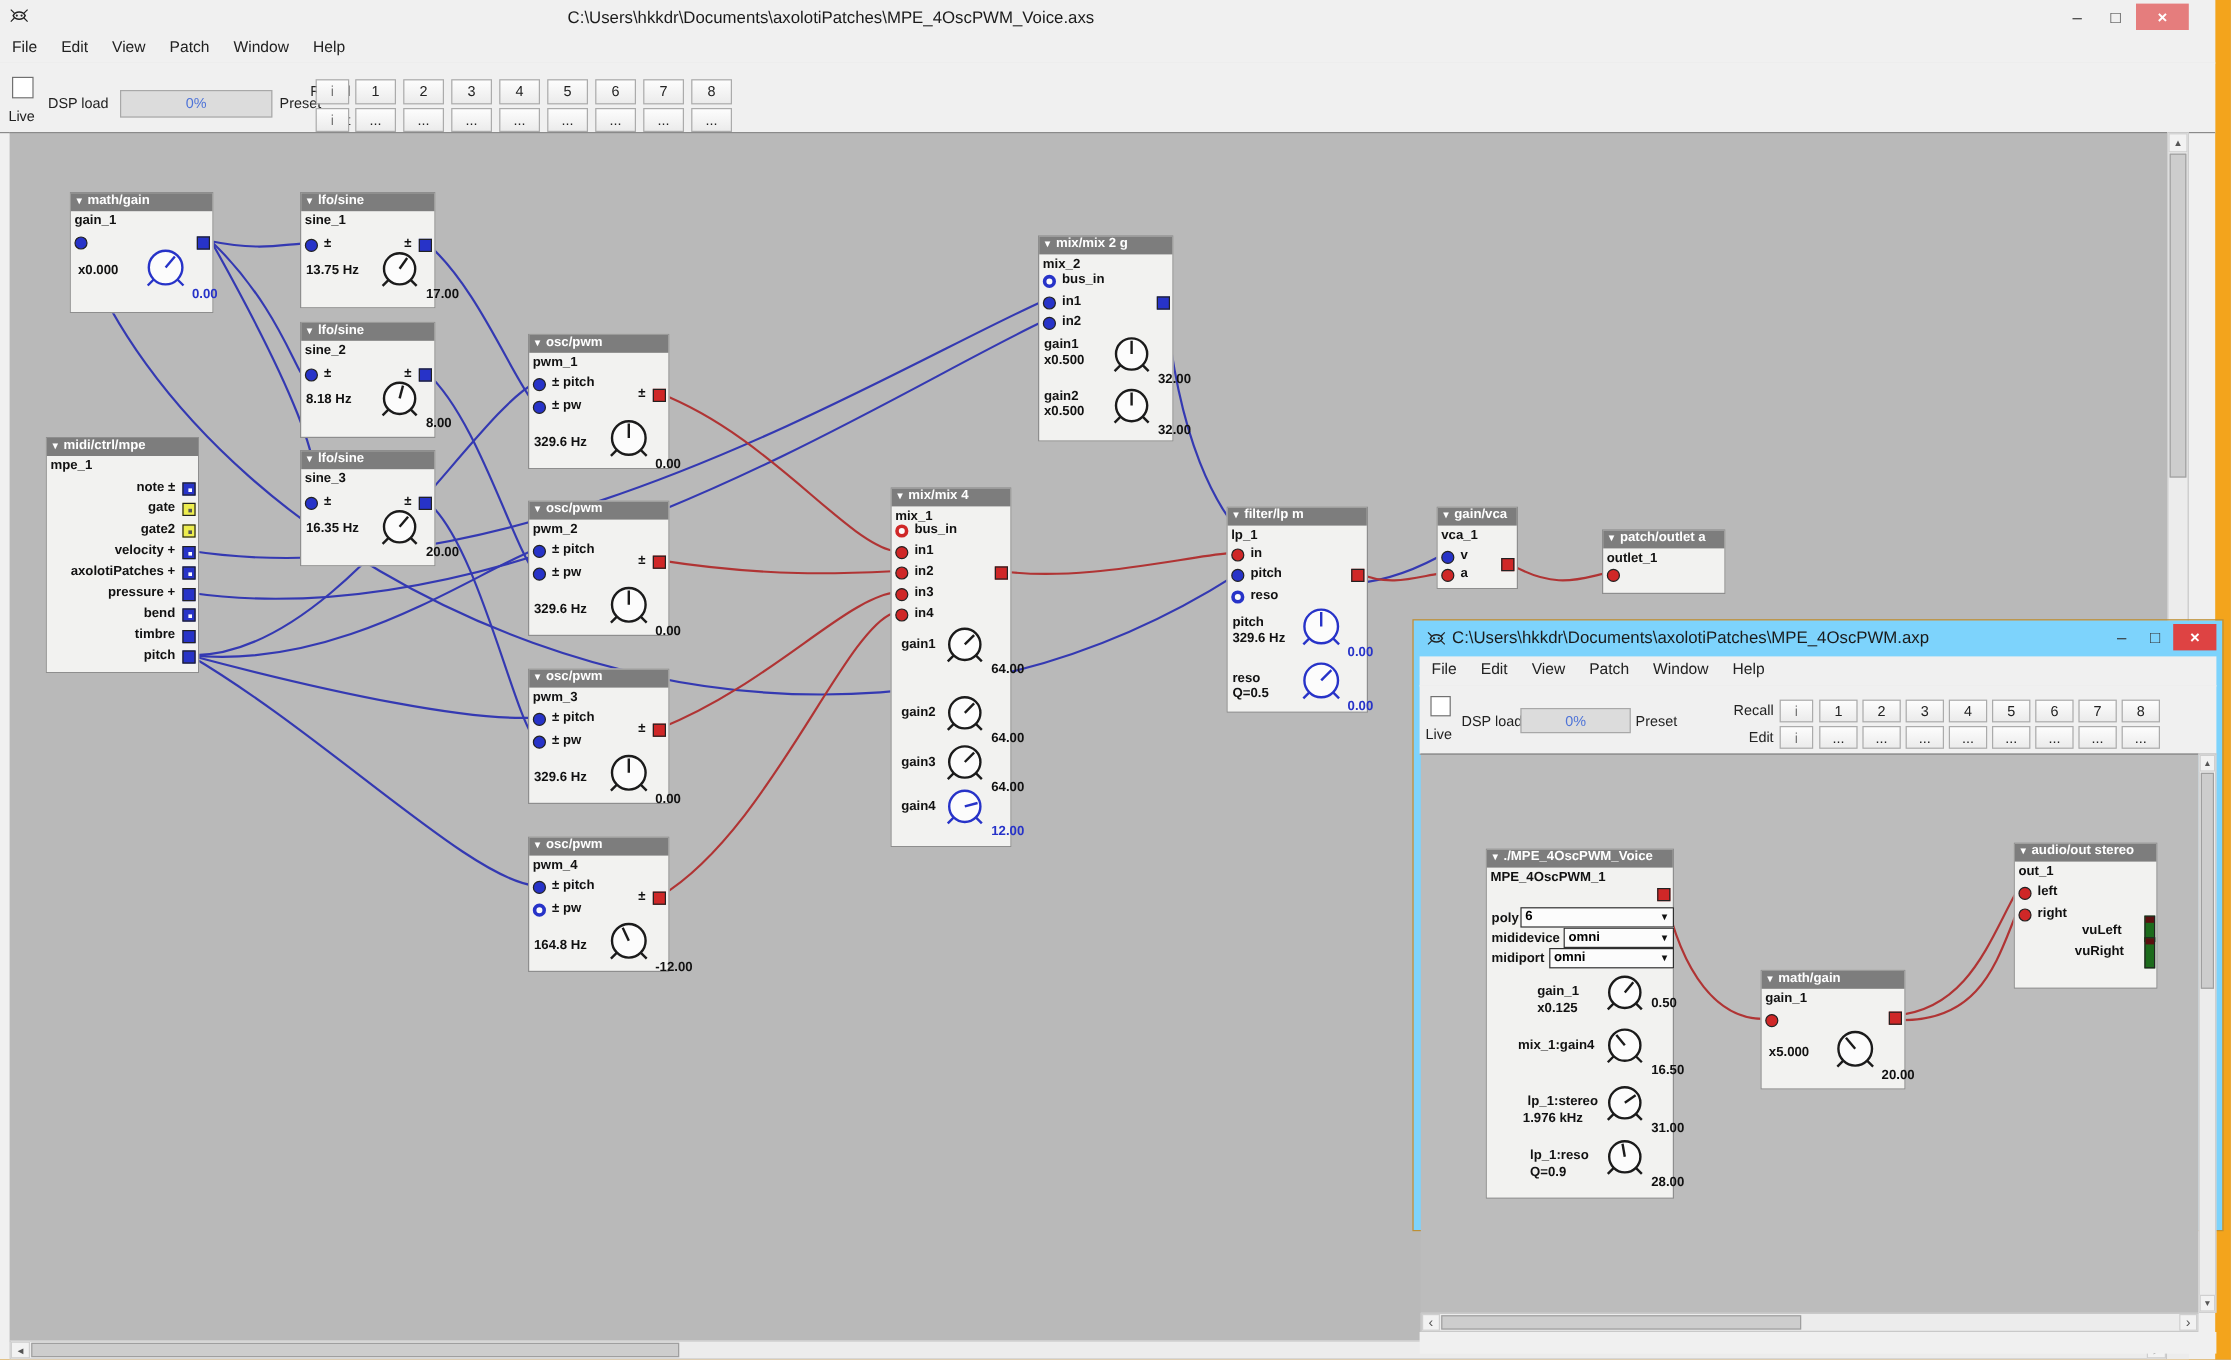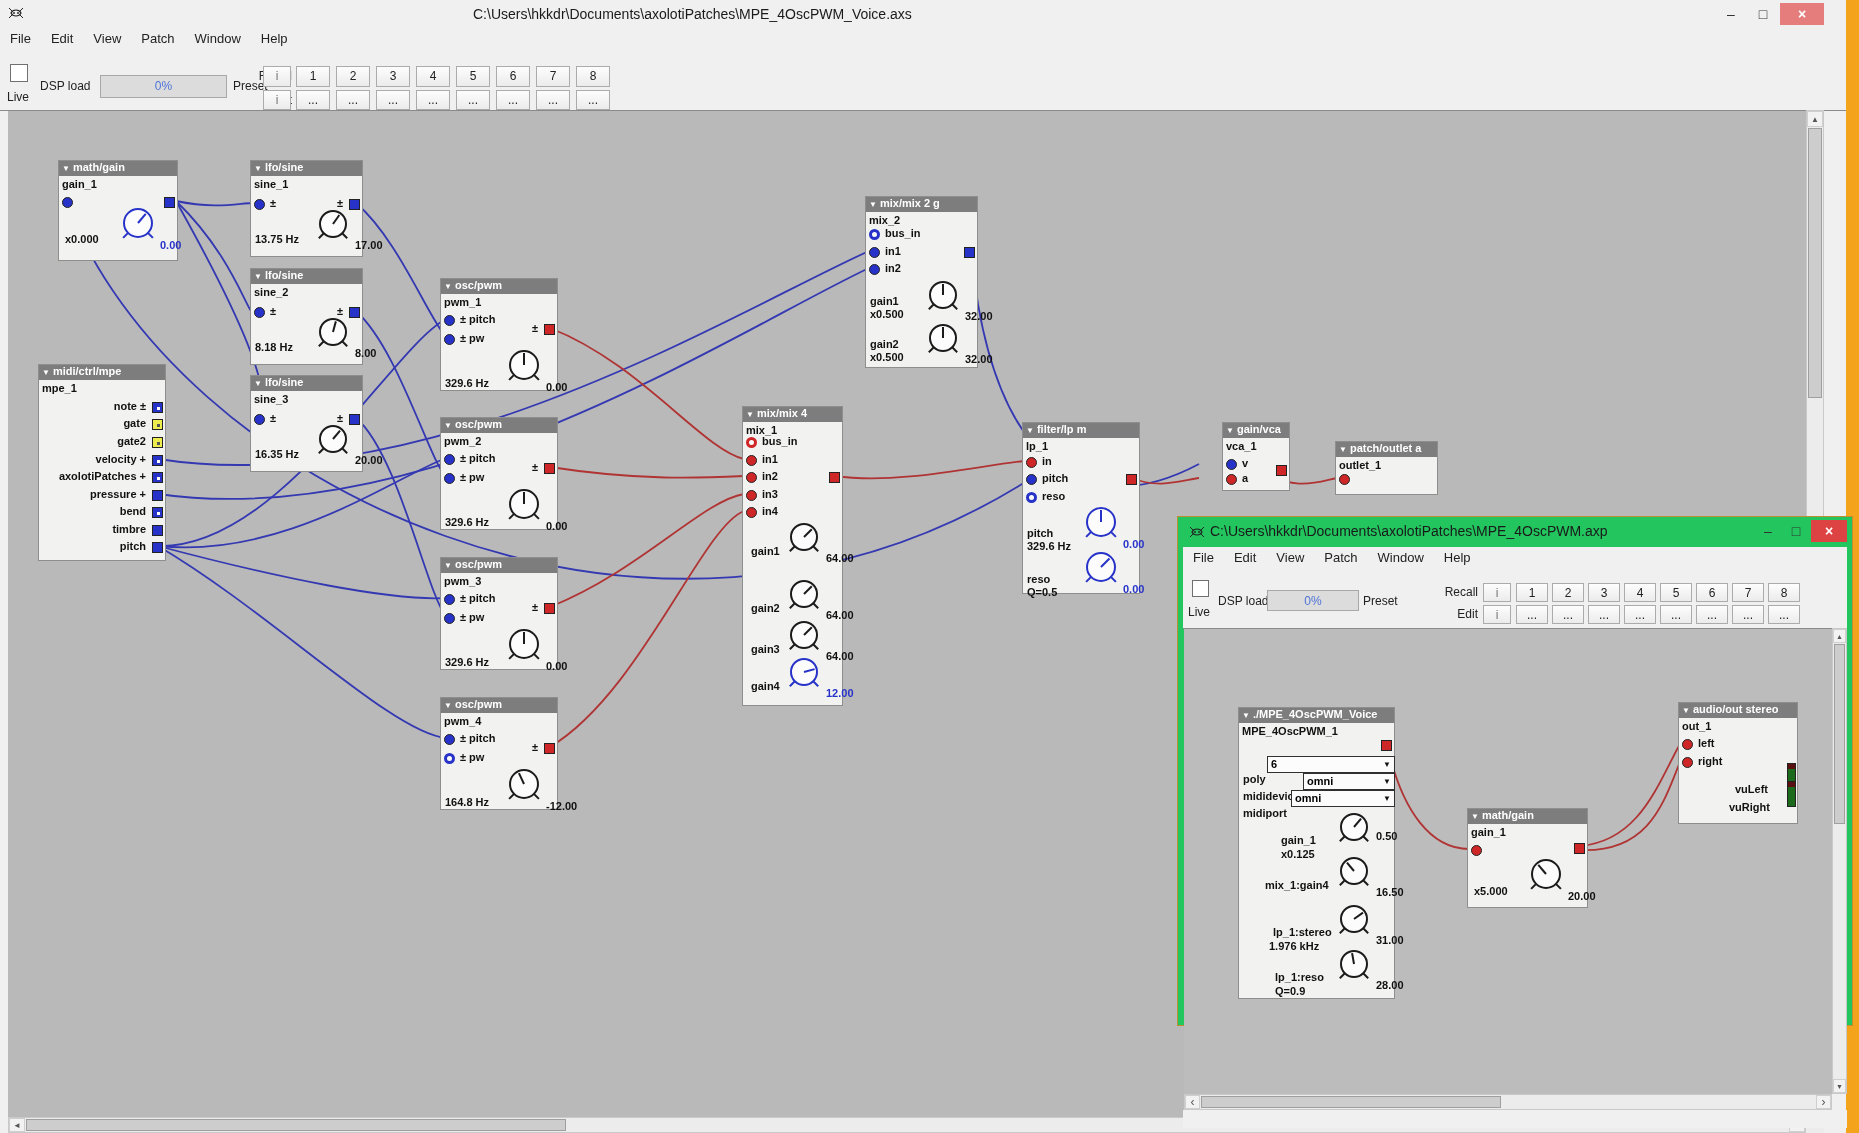--- a/index.html
+++ b/index.html
@@ -28,21 +28,21 @@
   .sbar{position:absolute;background:#ececec;border:1px solid #c9c9c9;box-sizing:border-box;}
   .sbtn{position:absolute;background:#f2f2f2;border:1px solid #cfcfcf;box-sizing:border-box;
         color:#555;text-align:center;}
   .sthumb{position:absolute;background:#cdcdcd;border:1px solid #9f9f9f;box-sizing:border-box;}
   
   .node{position:absolute;background:#f2f2f0;border:1px solid #8e8e8e;box-sizing:border-box;}
   .node-header{position:absolute;left:0;top:0;right:0;height:15px;background:#7d7d7d;color:#fff;
                font:bold 11px "Liberation Sans",sans-serif;padding-left:3px;white-space:nowrap;overflow:hidden;}
   .node-header .tri{font-size:8px;margin-right:3px;}
   .node-name{position:absolute;left:3px;top:17px;font:bold 11px "Liberation Sans",sans-serif;color:#111;}
-  .ntext{position:absolute;font:bold 11px "Liberation Sans",sans-serif;color:#111;white-space:nowrap;margin-top:14px;}
+  .ntext{position:absolute;font:bold 11px "Liberation Sans",sans-serif;color:#111;white-space:nowrap;}
   .port{position:absolute;width:11px;height:11px;box-sizing:border-box;}
   .plabel{position:absolute;font:bold 11px "Liberation Sans",sans-serif;color:#111;white-space:nowrap;}
   .pdot{position:absolute;left:4px;top:4px;width:3px;height:3px;}
   .kval{position:absolute;font:bold 11px "Liberation Sans",sans-serif;white-space:nowrap;padding-left:36px;}
   .dd{position:absolute;background:#fcfcfc;border:1px solid #303030;box-sizing:border-box;height:17px;}
   .dd .v{position:absolute;left:3px;top:1px;font:bold 11px "Liberation Sans",sans-serif;}
   .dd .ar{position:absolute;right:3px;top:3px;font-size:8px;color:#111;}
   .vu{position:absolute;background:#1c6b1c;border:1px solid #222;box-sizing:border-box;}
   .vu i{position:absolute;left:0;top:0;right:0;height:5px;background:#5a1010;}
   svg.wires{position:absolute;left:0;top:0;pointer-events:none;}
@@ -369,21 +369,21 @@
         </svg>
         <span class="kval" style="left: 64px; top: 115px; color: rgb(39, 51, 200);">0.00</span>
         <svg width="42" height="42" style="position: absolute; left: 57px; top: 123px;">
           <line x1="11.102" y1="30.898" x2="6.102" y2="35.897999999999996" stroke="#2733c8" stroke-width="2"></line>
           <line x1="30.898" y1="30.898" x2="35.897999999999996" y2="35.897999999999996" stroke="#2733c8" stroke-width="2"></line>
           <circle cx="21" cy="21" r="14" fill="#fcfcfc" stroke="#2733c8" stroke-width="2"></circle>
           <line x1="21" y1="21" x2="21" y2="9" stroke="#2733c8" stroke-width="2" transform="rotate(45 21 21)"></line>
         </svg>
         <span class="kval" style="left: 64px; top: 160px; color: rgb(39, 51, 200);">0.00</span>
       </div>
-      <div class="node" style="left: 1189px; top: 311px; width: 68px; height: 69px; margin-left: 25px;">
+      <div class="node" style="left: 1189px; top: 311px; width: 68px; height: 69px;">
         <div class="node-header"><span class="tri">▼</span>gain/vca</div>
         <div class="node-name">vca_1</div>
         <span class="port" style="top: 36px; left: 3px; background: rgb(39, 51, 200); border: 1px solid rgb(34, 34, 34); border-radius: 50%;"></span>
         <span class="plabel" style="top: 34px; left: 19px;">v</span>
         <span class="port" style="top: 51px; left: 3px; background: rgb(207, 39, 39); border: 1px solid rgb(34, 34, 34); border-radius: 50%;"></span>
         <span class="plabel" style="top: 49px; left: 19px;">a</span>
         <span class="port" style="top: 42px; left: 53px; background: rgb(207, 39, 39); border: 1px solid rgb(34, 34, 34);"></span>
       </div>
       <div class="node" style="left: 1327px; top: 330px; width: 103px; height: 54px;">
         <div class="node-header"><span class="tri">▼</span>patch/outlet a</div>
@@ -397,21 +397,21 @@
     <span class="sbtn" style="left:0;bottom:0;width:16px;height:16px;font-size:8px;line-height:16px;">▼</span>
   </div>
   <div class="sbar" style="left:8px;top:1117px;width:1798px;height:16px;">
     <span class="sbtn" style="left:0;top:0;width:16px;height:14px;font-size:8px;line-height:14px;">◄</span>
     <span class="sthumb" style="left:17px;top:1px;width:540px;height:12px;"></span>
     <span class="sbtn" style="right:0;top:0;width:16px;height:14px;font-size:8px;line-height:14px;">►</span>
   </div>
   <div class="abs" style="left:1806px;top:1117px;width:18px;height:16px;background:#ececec;"></div>
 </div>
 
-<div class="window" id="sub-window" style="left:1178px;top:517px;width:674px;height:508px;background:#22c55e;outline:1px solid #bd8f35;">
+<div class="window" id="sub-window" style="left:1178px;top:517px;width:674px;height:508px;background:#7dd3fc;outline:1px solid #bd8f35;">
   <div class="titlebar" style="height:30px;">
     <span class="abs" style="left:10px;top:7px;">
       <svg width="18" height="16" viewBox="0 0 18 16">
           <path d="M4 8c2-4 8-4 10 0c-2 4-8 4-10 0z" fill="none" stroke="#222" stroke-width="1.2"></path>
           <circle cx="7" cy="8" r="0.9" fill="#222"></circle>
           <circle cx="11" cy="8" r="0.9" fill="#222"></circle>
           <path d="M2 3l3 3M16 3l-3 3M2 13l3-3M16 13l-3-3" stroke="#222" stroke-width="1"></path>
         </svg>
     </span>
     <span class="win-title" style="left:32px;">C:\Users\hkkdr\Documents\axolotiPatches\MPE_4OscPWM.axp</span>

